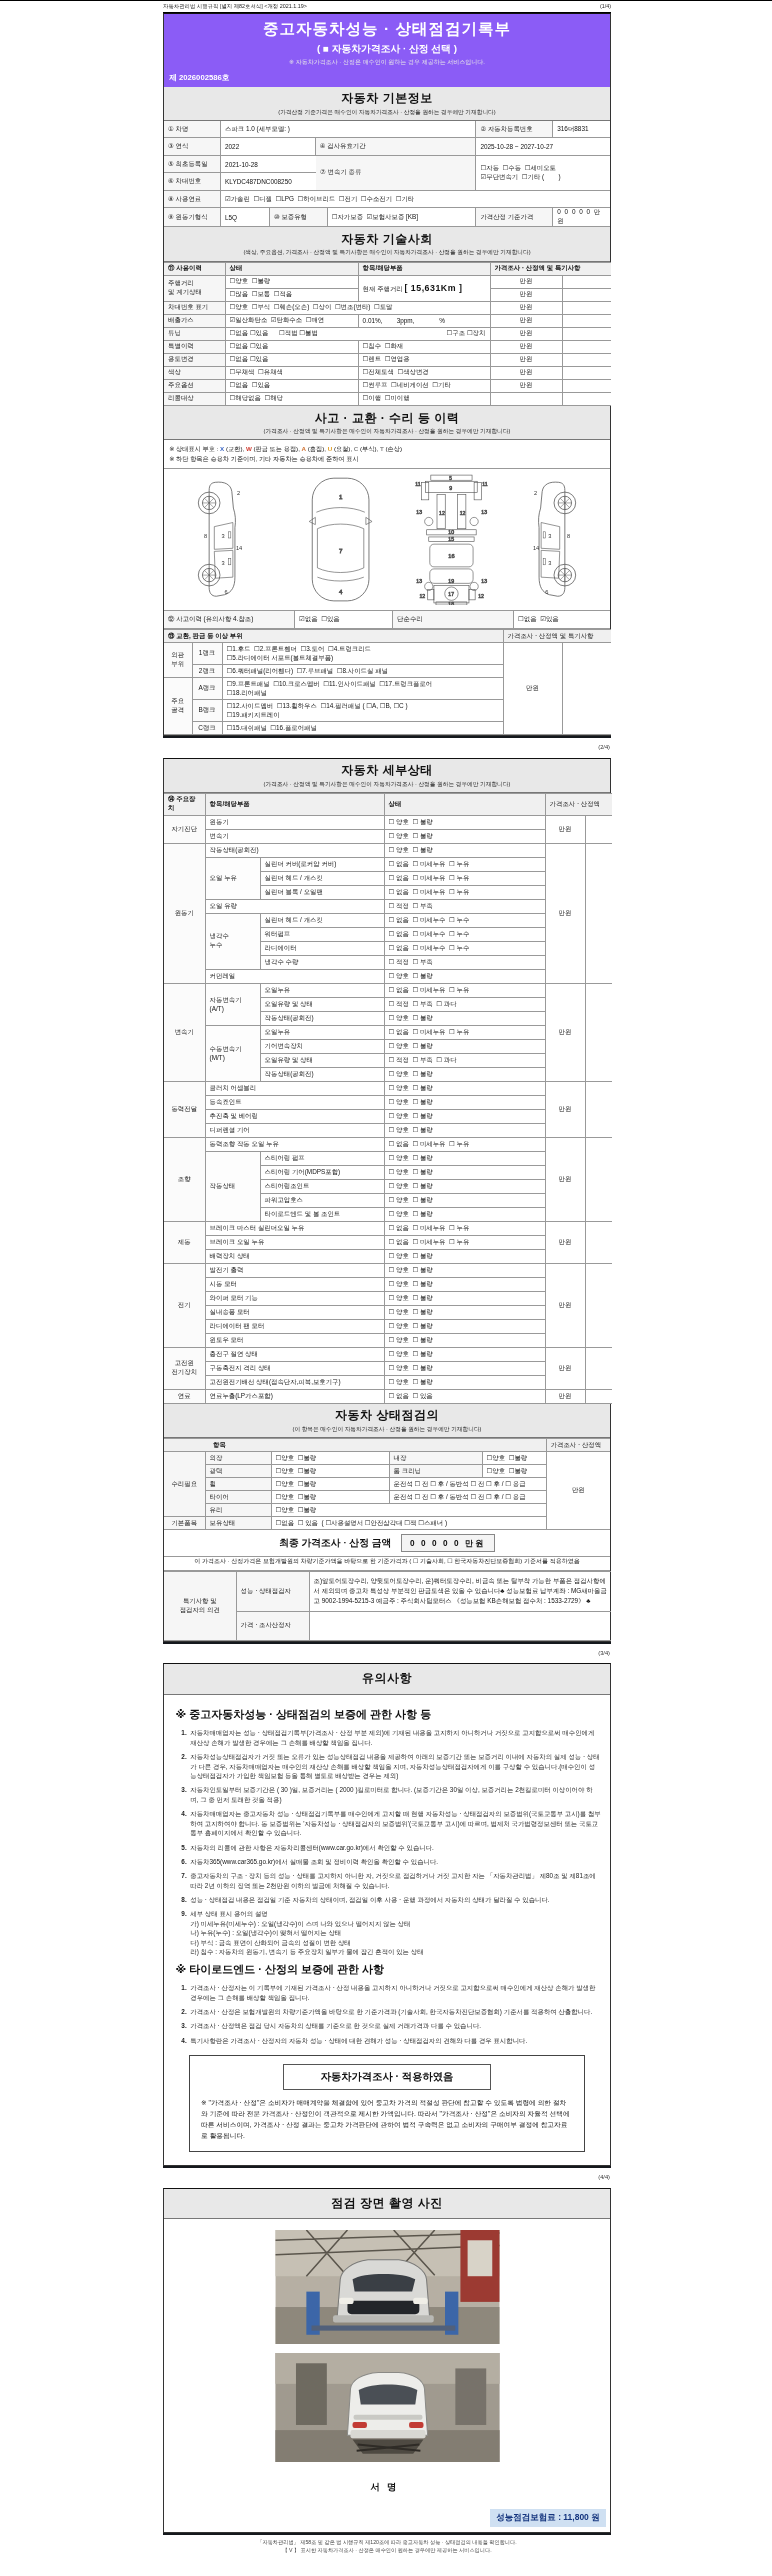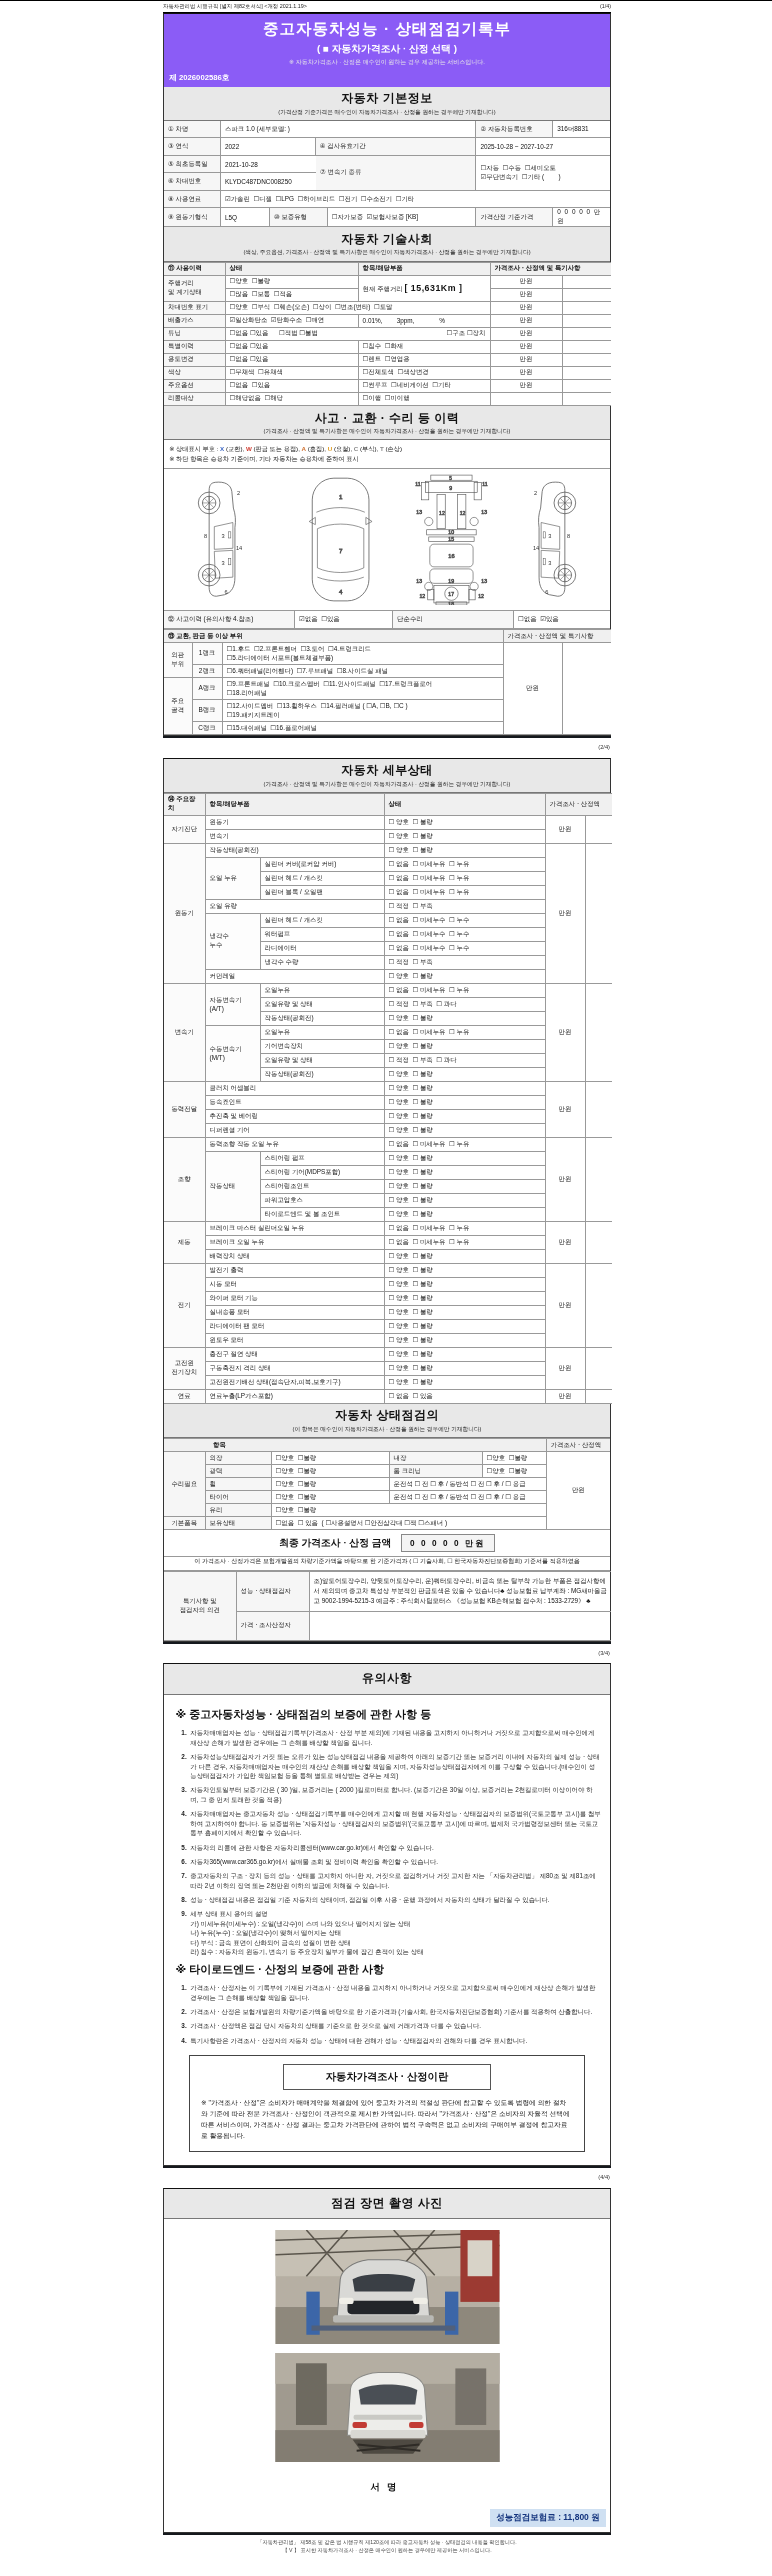--- a/index.html
+++ b/index.html
@@ -772,21 +772,21 @@
             <div class="nitem">
               <span class="nnum">3.</span>
               <span class="ntext pre">가격조사 · 산정액은 점검 당시 자동차의 상태를 기준으로 한 것으로 실제 거래가격과 다를 수 있습니다.</span>
             </div>
             <div class="nitem">
               <span class="nnum">4.</span>
               <span class="ntext pre">특기사항란은 가격조사 · 산정자의 자동차 성능 · 상태에 대한 견해가 성능 · 상태점검자의 견해와 다를 경우 표시합니다.</span>
             </div>
           </div>
       <div class="nbox">
-        <div class="nbt">자동차가격조사 · 산정이란</div>
+        <div class="nbt">자동차가격조사 · 적용하였음</div>
         <div class="nbtx">※ "가격조사 · 산정"은 소비자가 매매계약을 체결함에 있어 중고차 가격의 적절성 판단에 참고할 수 있도록 법령에 의한 절차와 기준에 따라 전문 가격조사 · 산정인이 객관적으로 제시한 가액입니다. 따라서 "가격조사 · 산정"은 소비자의 자율적 선택에 따른 서비스이며, 가격조사 · 산정 결과는 중고차 가격판단에 관하여 법적 구속력은 없고 소비자의 구매여부 결정에 참고자료로 활용됩니다.</div>
       </div>
     </div>
   </div>
   <div class="pageend"></div>
   <div class="pagegap">
         <span>(4/4)</span>
       </div>
 
   <div class="block first">

